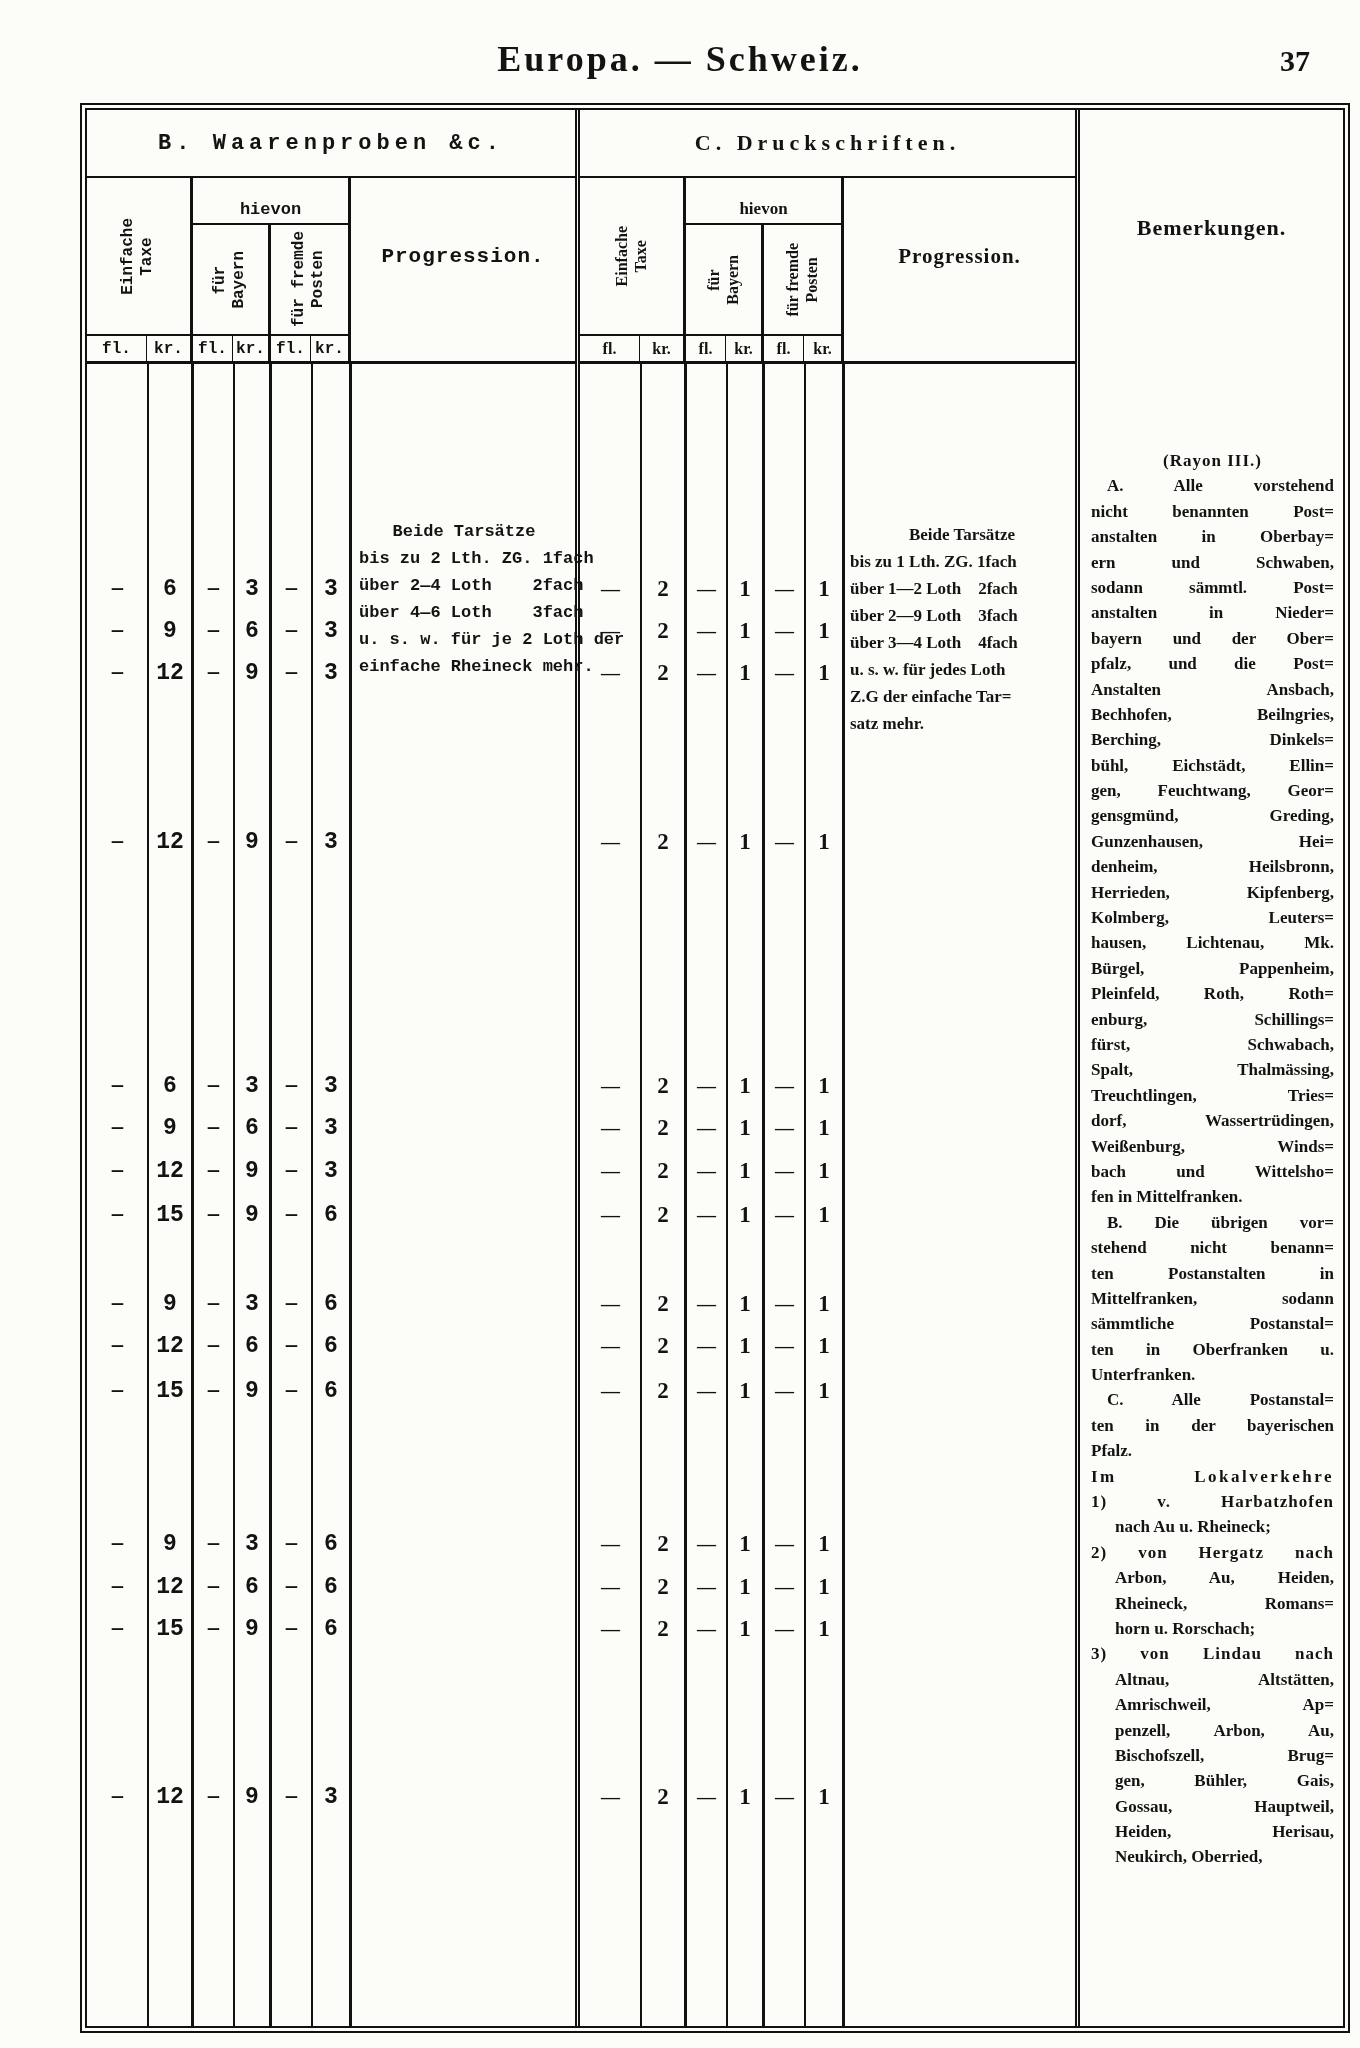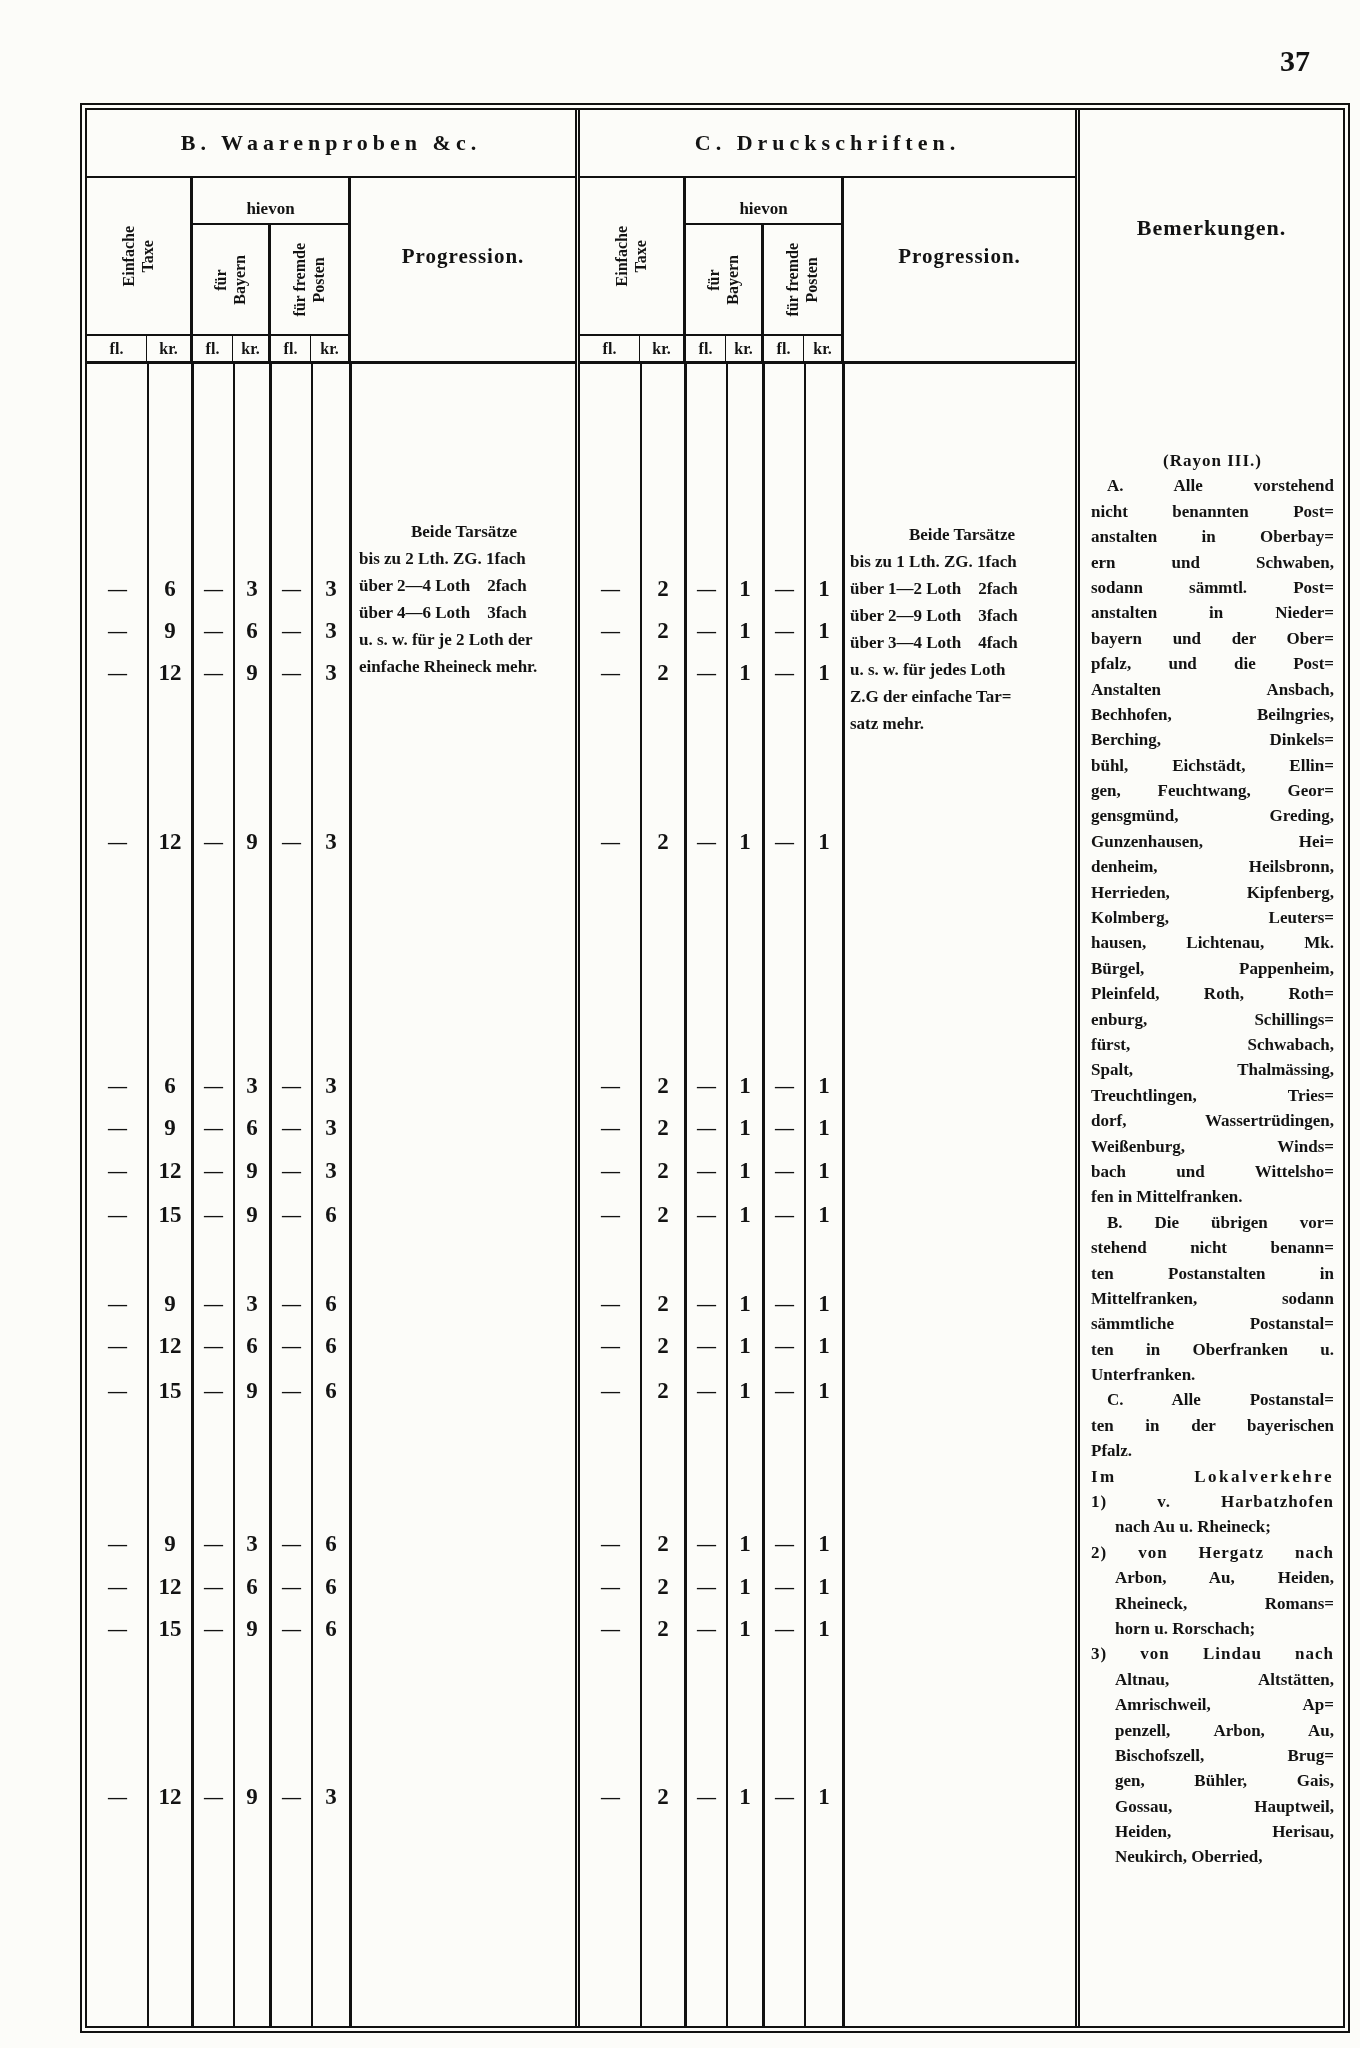--- a/index.html
+++ b/index.html
@@ -6,21 +6,21 @@
   .page{position:relative;width:1360px;height:2048px;background:#fcfcf9;color:#131313;
         font-family:"Liberation Serif","DejaVu Serif",serif;font-weight:bold;overflow:hidden;}
   
   .pghead{position:absolute;top:38px;left:0;width:100%;height:60px;}
   .pgtitle{text-align:center;font-size:36px;letter-spacing:3px;}
   .pgnum{position:absolute;right:50px;top:6px;font-size:30px;margin-left:31px;}
   
   .ttable{position:absolute;left:80px;top:103px;width:1270px;height:1930px;
           border:7px double #111;box-sizing:border-box;display:flex;background:#fcfcf9;}
   .sec{display:flex;flex-direction:column;box-sizing:border-box;}
-  .sec-b{width:488px;}
+  .sec-b{width:488px;font-family:Liberation Mono, monospace;}
   .sec-c{width:500px;border-left:5px double #111;}
   .bem{flex:1;border-left:5px double #111;position:relative;box-sizing:border-box;}
   .sec-title{height:68px;border-bottom:2px solid #111;display:flex;align-items:center;
              justify-content:center;font-size:22px;letter-spacing:5px;box-sizing:border-box;}
   
   .colhead{height:156px;display:flex;box-sizing:border-box;}
   .taxe-cell{width:106px;border-right:3px solid #111;display:flex;align-items:center;
              justify-content:center;box-sizing:border-box;}
   .hievon-block{width:158px;border-right:3px solid #111;display:flex;flex-direction:column;box-sizing:border-box;}
   .hievon-label{height:30px;border-bottom:2px solid #111;display:flex;align-items:center;
@@ -71,20 +71,21 @@
   .bl-it{letter-spacing:1px;}
   .bl-ct{padding-left:24px;text-align:left;}
   .bl-ctj{padding-left:24px;}
 </style>
 </head>
 <body>
 
 <div class="page">
 
   <div class="pghead">
+    <div class="pgtitle">Europa. — Schweiz.</div>
     <div class="pgnum">37</div>
   </div>
 
   <div class="ttable">
 
     <section class="sec sec-b">
       <div class="sec-title">B. Waarenproben &amp;c.</div>
       <div class="colhead">
         <div class="taxe-cell">
           <div class="rot">

